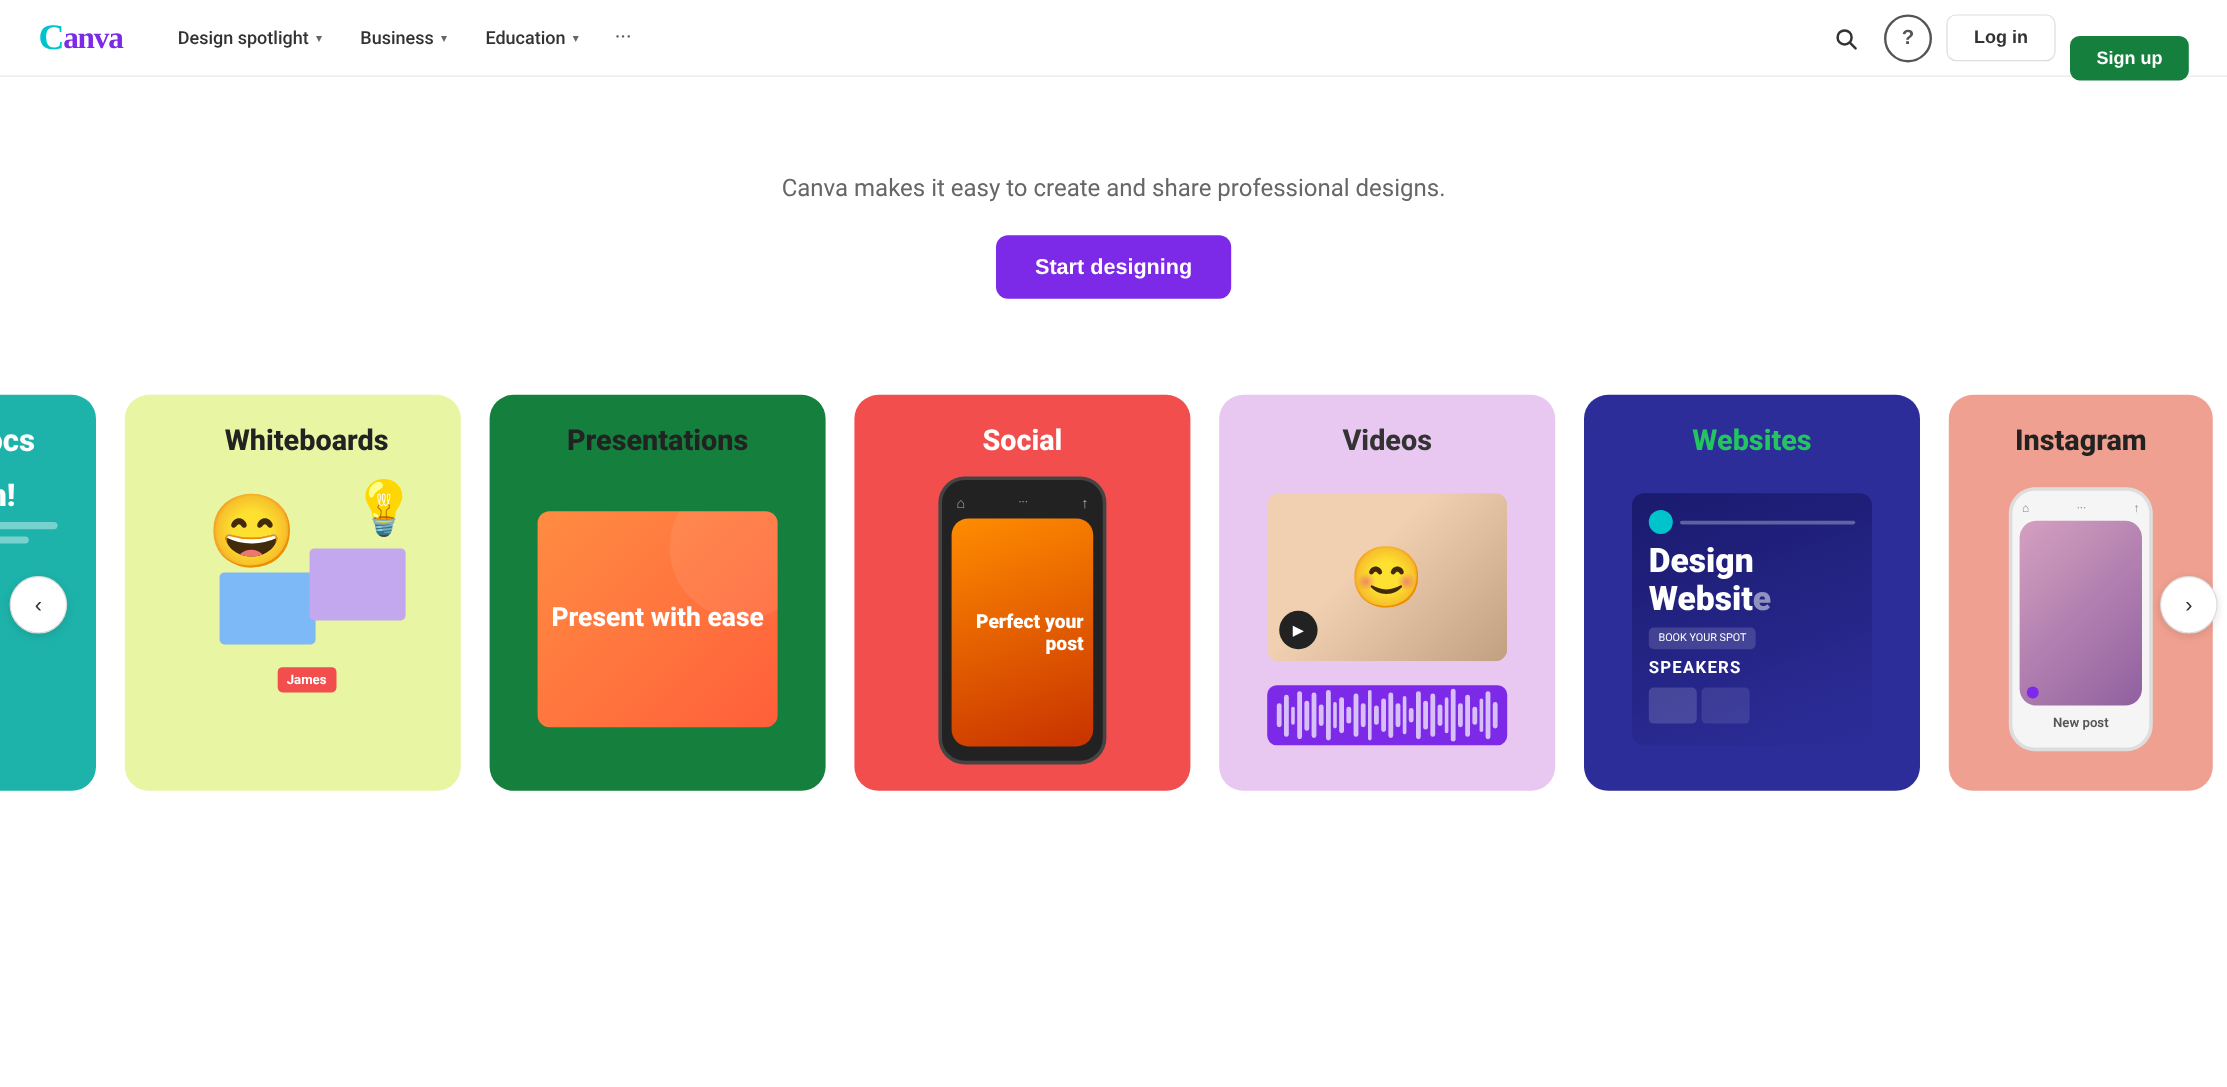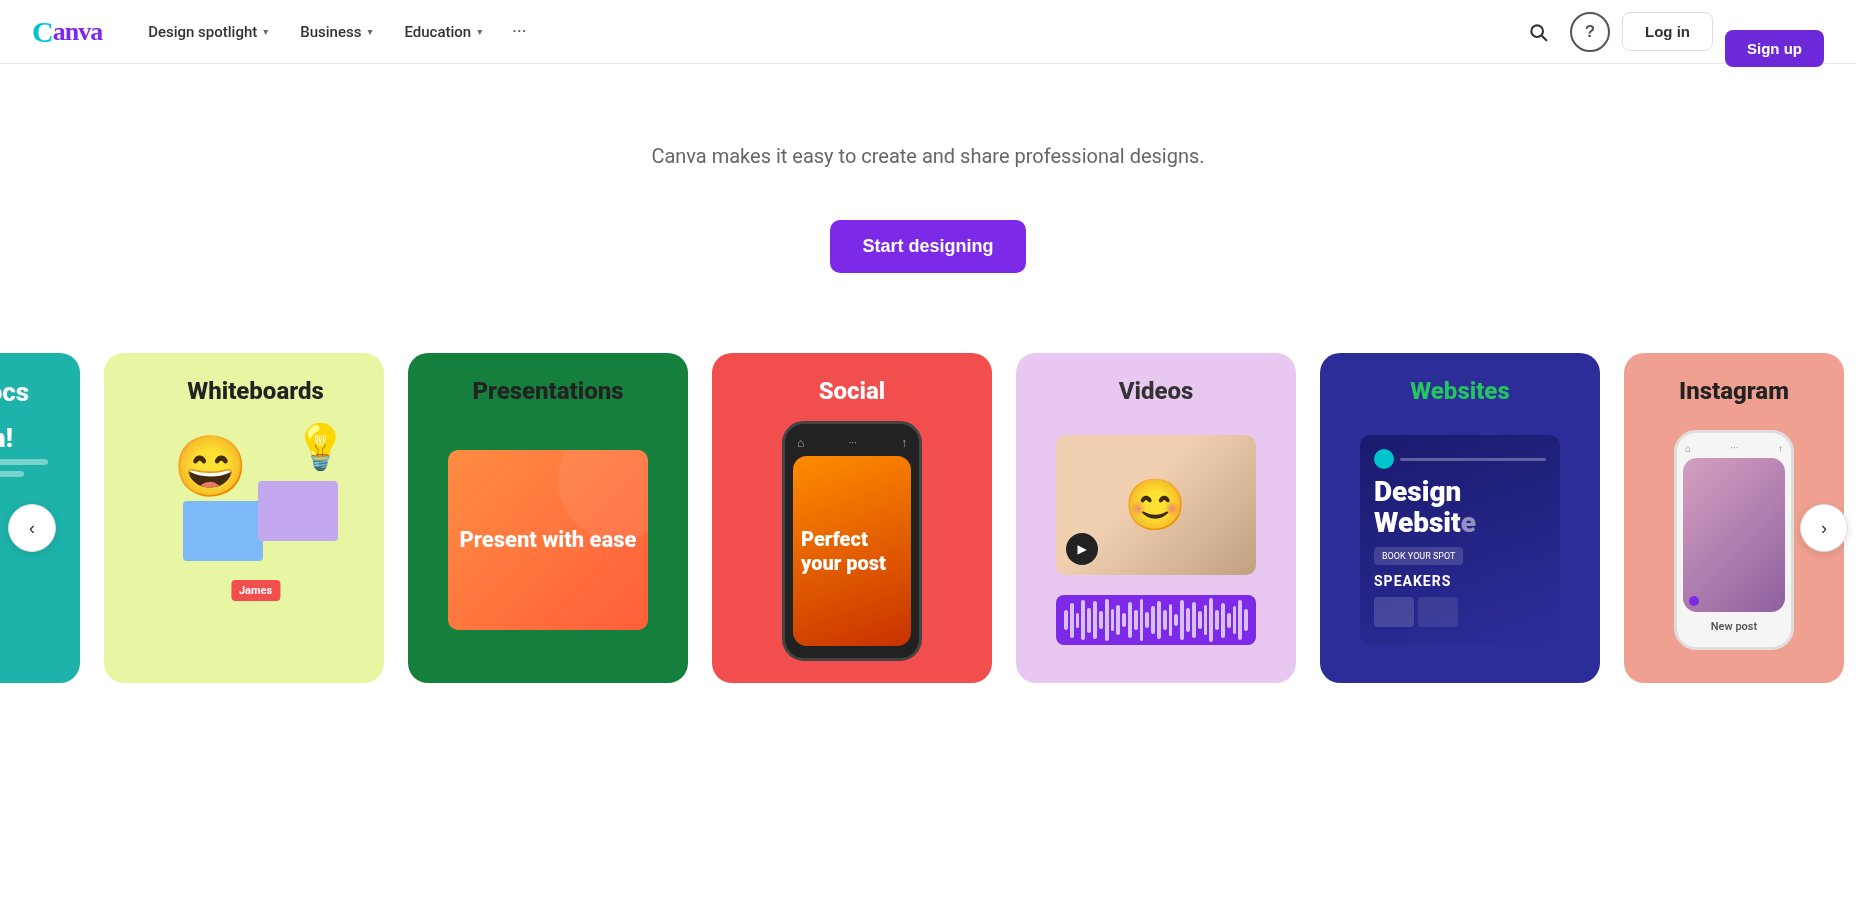--- a/index.html
+++ b/index.html
@@ -71,21 +71,21 @@
       font-size: 15px;
       font-weight: 600;
       color: #333;
       cursor: pointer;
       transition: border-color 0.15s;
     }
     .btn-signup {
       padding: 10px 22px;
       border: none;
       border-radius: 8px;
-      background: #6d28d9;
+      background: #15803d;
       font-size: 15px;
       font-weight: 700;
       color: #fff;
       cursor: pointer;
       transition: background 0.15s;
       margin-top: 33px;
     }
 
     
     .hero {
@@ -95,21 +95,21 @@
     .hero-title {
       font-size: 72px;
       font-weight: 800;
       color: #1a1a2e;
       line-height: 1.1;
       margin-bottom: 24px;
     }
     .hero-subtitle {
       font-size: 20px;
       color: #666;
-      margin-bottom: 52px;
+      margin-bottom: 28px;
     }
     .btn-start {
       padding: 16px 32px;
       border: none;
       border-radius: 10px;
       background: #7d2ae8;
       font-size: 18px;
       font-weight: 700;
       color: #fff;
       cursor: pointer;
@@ -298,23 +298,23 @@
       flex: 1;
       background: linear-gradient(160deg, #ff8c00 0%, #c83200 100%);
       border-radius: 14px;
       display: flex;
       align-items: center;
       justify-content: center;
       overflow: hidden;
     }
     .phone-text {
       color: #fff;
-      font-size: 20px;
+      font-size: 16px;
       font-weight: 900;
-      text-align: left;
+      text-align: right;
       line-height: 1.2;
       padding: 8px;
     }
 
     .video-thumbnail {
       width: 200px;
       height: 140px;
       background: #ddd;
       border-radius: 10px;
       overflow: hidden;

